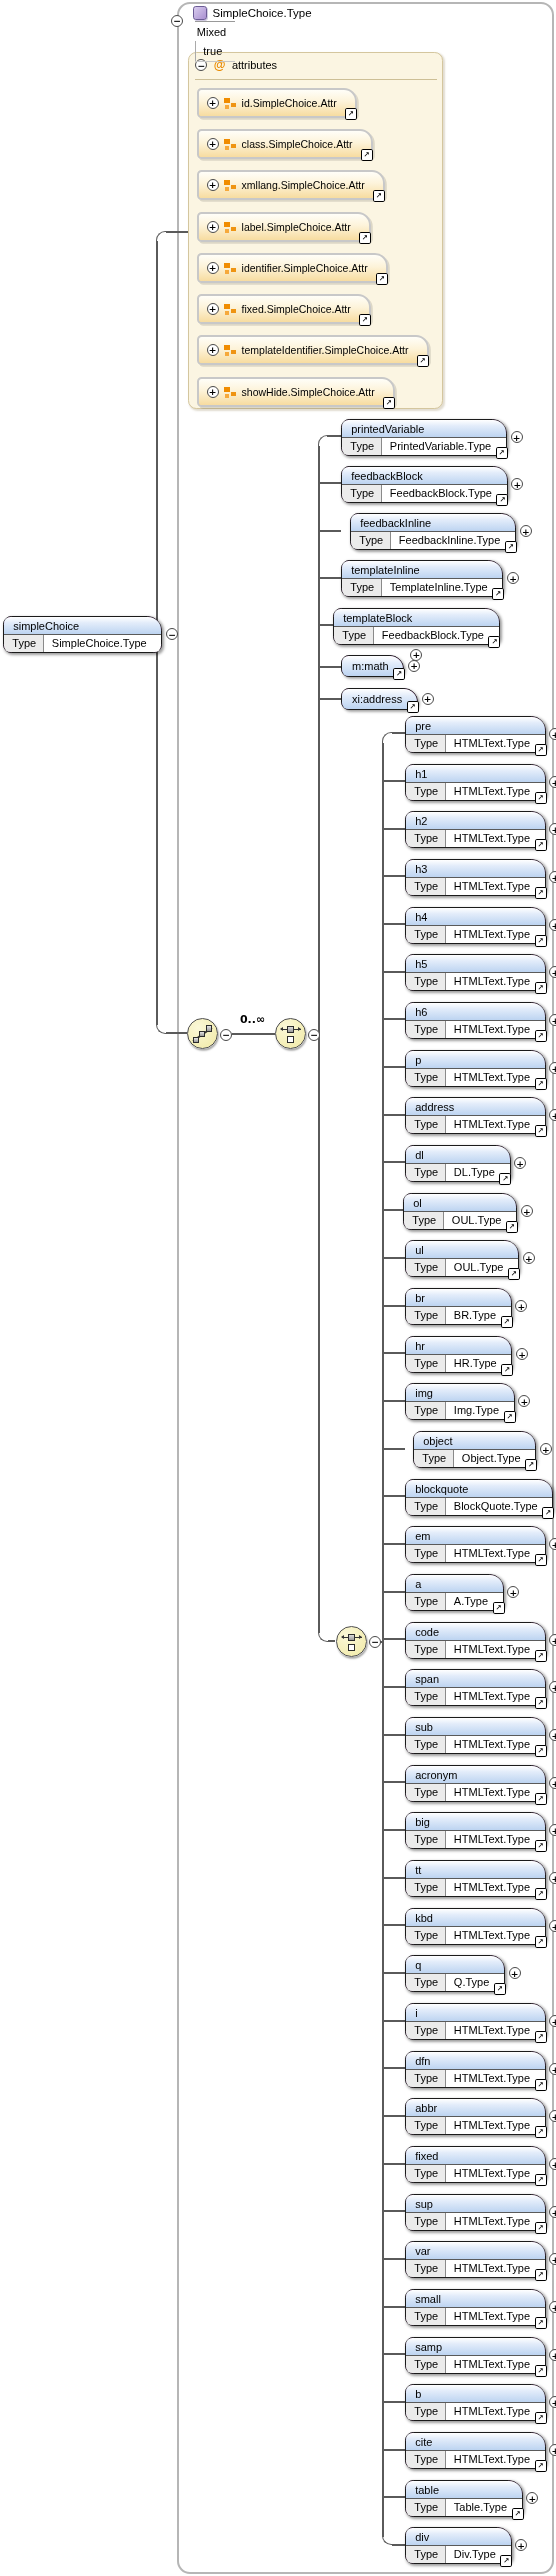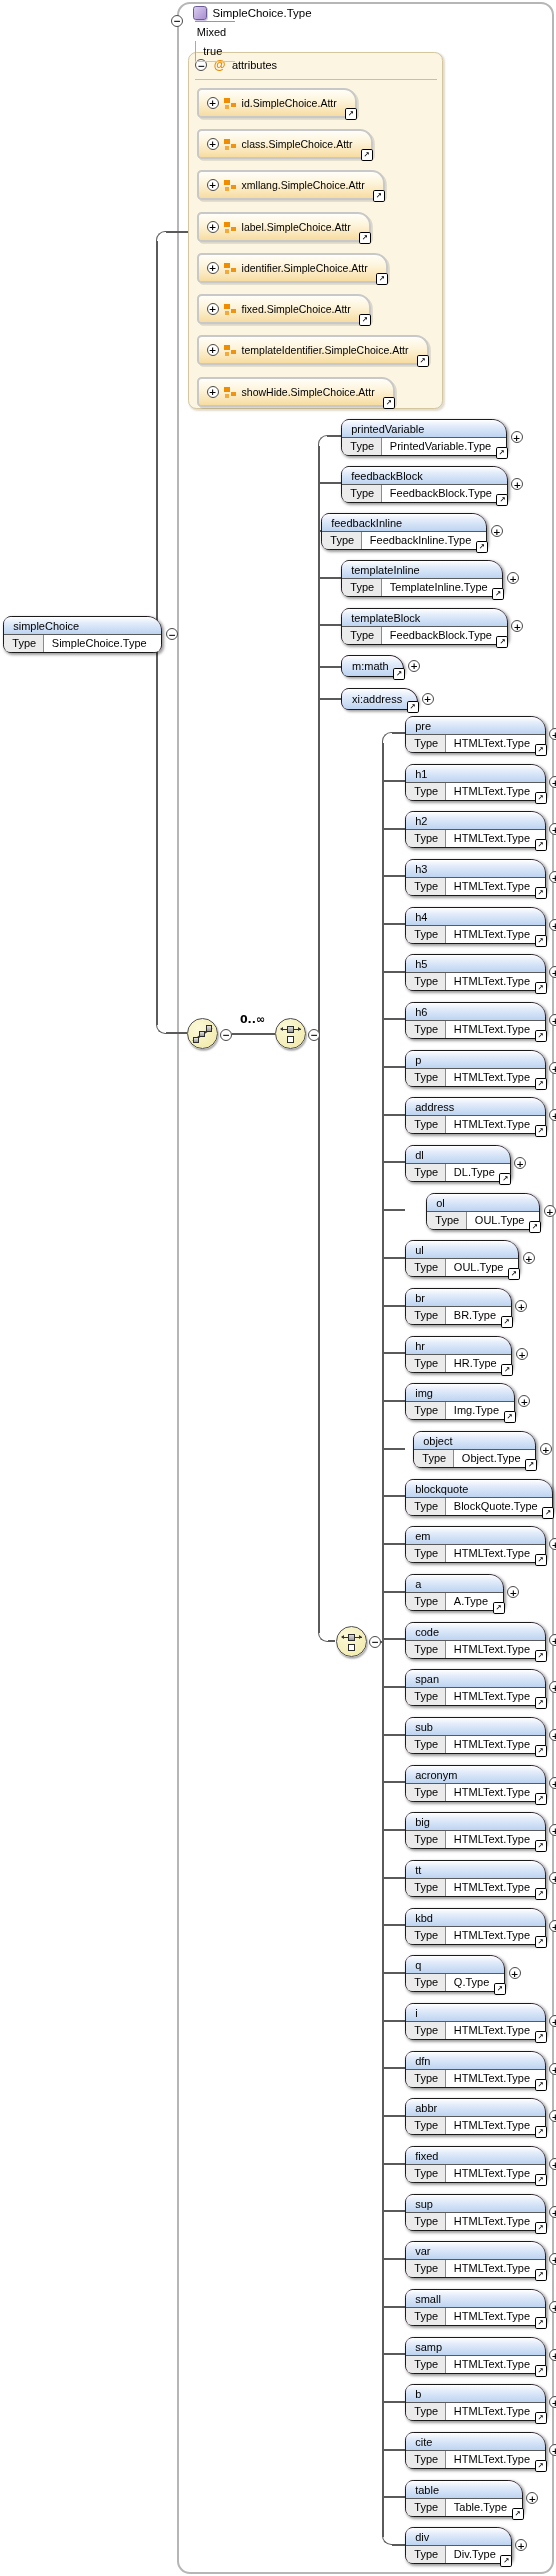--- a/index.html
+++ b/index.html
@@ -268,21 +268,21 @@
       <div class="el-header bind-name">feedbackBlock</div>
       <div class="el-type-row">
         <span class="el-type-label bind-type-label">Type</span>
         <span class="el-type-value bind-type">FeedbackBlock.Type</span>
       </div>
       <span class="link-icon">↗</span>
     </div>
     <span class="circle expand">+</span>
   </div>
     <div class="h-line" style="left: 320px; top: 482px; width: 21px; height: 1.8px;"></div>
-    <div class="element-node" style="left: 321px; top: 513px;">
+    <div class="element-node" style="left: 350px; top: 513px;">
     <div class="element-box">
       <div class="el-header bind-name">feedbackInline</div>
       <div class="el-type-row">
         <span class="el-type-label bind-type-label">Type</span>
         <span class="el-type-value bind-type">FeedbackInline.Type</span>
       </div>
       <span class="link-icon">↗</span>
     </div>
     <span class="circle expand">+</span>
   </div>
@@ -292,21 +292,21 @@
       <div class="el-header bind-name">templateInline</div>
       <div class="el-type-row">
         <span class="el-type-label bind-type-label">Type</span>
         <span class="el-type-value bind-type">TemplateInline.Type</span>
       </div>
       <span class="link-icon">↗</span>
     </div>
     <span class="circle expand">+</span>
   </div>
     <div class="h-line" style="left: 320px; top: 577px; width: 21px; height: 1.8px;"></div>
-    <div class="element-node" style="left: 341px; top: 608px;">
+    <div class="element-node" style="left: 333px; top: 608px; flex-direction: column;">
     <div class="element-box">
       <div class="el-header bind-name">templateBlock</div>
       <div class="el-type-row">
         <span class="el-type-label bind-type-label">Type</span>
         <span class="el-type-value bind-type">FeedbackBlock.Type</span>
       </div>
       <span class="link-icon">↗</span>
     </div>
     <span class="circle expand">+</span>
   </div>
@@ -446,21 +446,21 @@
       <div class="el-header bind-name">dl</div>
       <div class="el-type-row">
         <span class="el-type-label bind-type-label">Type</span>
         <span class="el-type-value bind-type">DL.Type</span>
       </div>
       <span class="link-icon">↗</span>
     </div>
     <span class="circle expand">+</span>
   </div>
     <div class="h-line" style="left: 384px; top: 1161px; width: 21px; height: 1.8px;"></div>
-    <div class="element-node" style="left: 426px; top: 1193px;">
+    <div class="element-node" style="left: 403px; top: 1193px;">
     <div class="element-box">
       <div class="el-header bind-name">ol</div>
       <div class="el-type-row">
         <span class="el-type-label bind-type-label">Type</span>
         <span class="el-type-value bind-type">OUL.Type</span>
       </div>
       <span class="link-icon">↗</span>
     </div>
     <span class="circle expand">+</span>
   </div>

